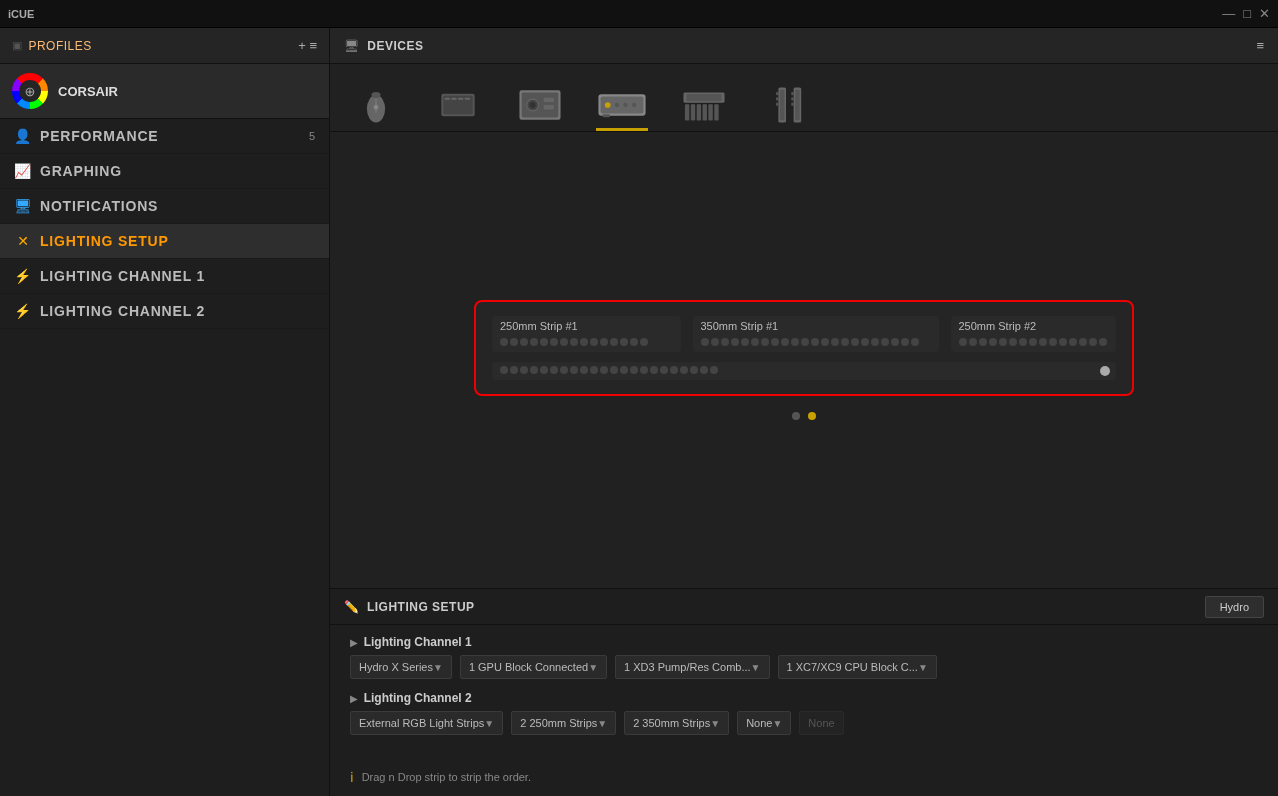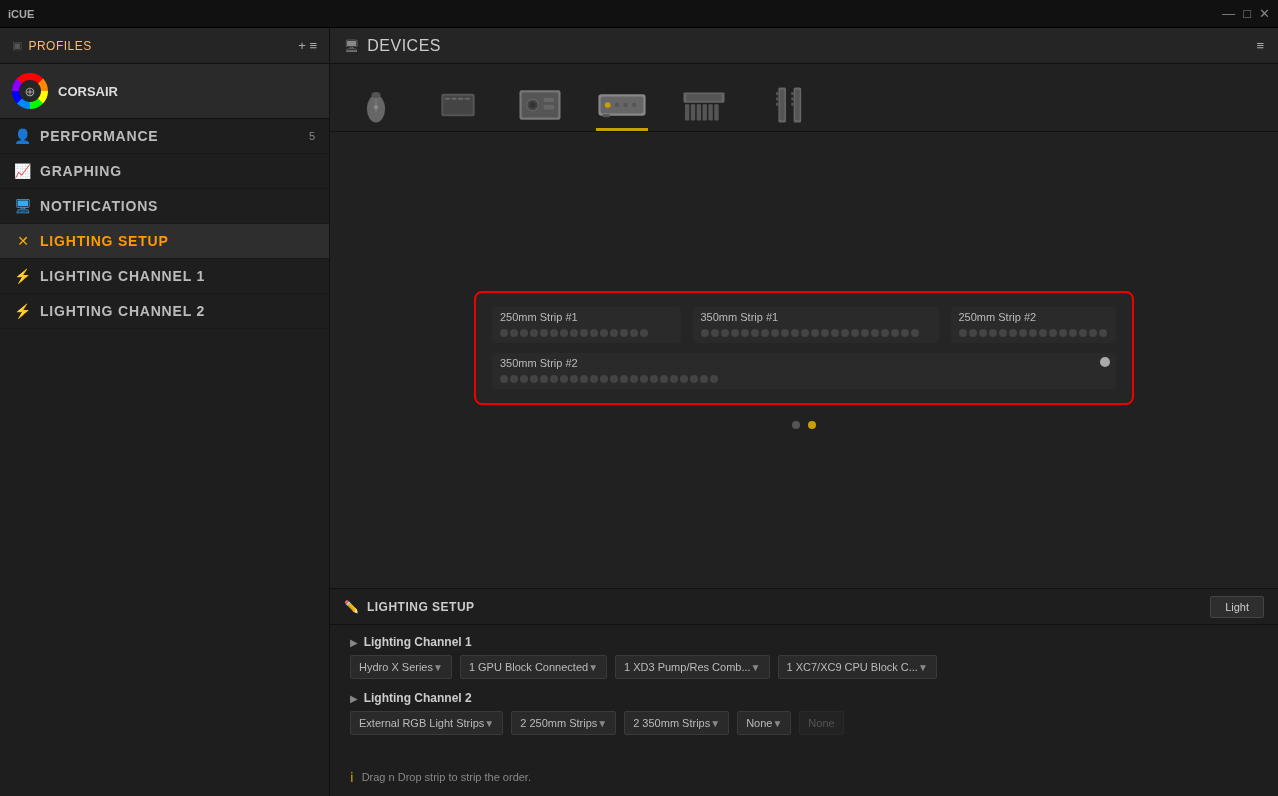--- a/index.html
+++ b/index.html
@@ -125,21 +125,21 @@
     #devices-header {
       display: flex;
       align-items: center;
       justify-content: space-between;
       padding: 8px 14px;
       background: #252525;
       border-bottom: 1px solid #111;
       height: 36px;
     }
     #devices-header .left { display: flex; align-items: center; gap: 8px; }
-    #devices-header .label { color: #ccc; font-size: 16px; font-weight: normal; letter-spacing: 0.5px; }
+    #devices-header .label { color: #ccc; font-size: 12px; font-weight: bold; letter-spacing: 0.5px; }
     #devices-header .menu-icon { color: #aaa; font-size: 13px; cursor: pointer; }
 
     
     #device-icons-row {
       display: flex;
       align-items: flex-end;
       padding: 10px 20px 0 20px;
       gap: 30px;
       background: #212121;
       border-bottom: 1px solid #111;
@@ -573,21 +573,20 @@
                 <div class="led-dot"></div>
                 <div class="led-dot"></div>
                 <div class="led-dot"></div>
                 <div class="led-dot"></div>
                 <div class="led-dot"></div>
               </div>
           </div>
         </div>
         <div class="strip-row">
           <div class="strip-block wide" style="position:relative;">
-            <div class="strip-label">350mm Strip #2</div>
             <div class="strip-leds" id="leds-strip4">
                 <div class="led-dot"></div>
                 <div class="led-dot"></div>
                 <div class="led-dot"></div>
                 <div class="led-dot"></div>
                 <div class="led-dot"></div>
                 <div class="led-dot"></div>
                 <div class="led-dot"></div>
                 <div class="led-dot"></div>
                 <div class="led-dot"></div>
@@ -614,21 +613,21 @@
         <div class="page-dot active"></div>
       </div>
     </div>
 
     <div id="lighting-setup-section">
       <div id="lighting-setup-header">
         <div class="left">
           <span style="color:#888;font-size:12px;">✏️</span>
           <span class="label">LIGHTING SETUP</span>
         </div>
-        <button id="revert-btn">Light</button>
+        <button id="revert-btn">Hydro</button>
       </div>
 
       <div id="lighting-channels">
 
         <div class="channel-group">
           <div class="channel-header">
             <span class="arrow">▶</span>
             <span class="ch-label">Lighting Channel 1</span>
           </div>
           <div class="channel-dropdowns">

